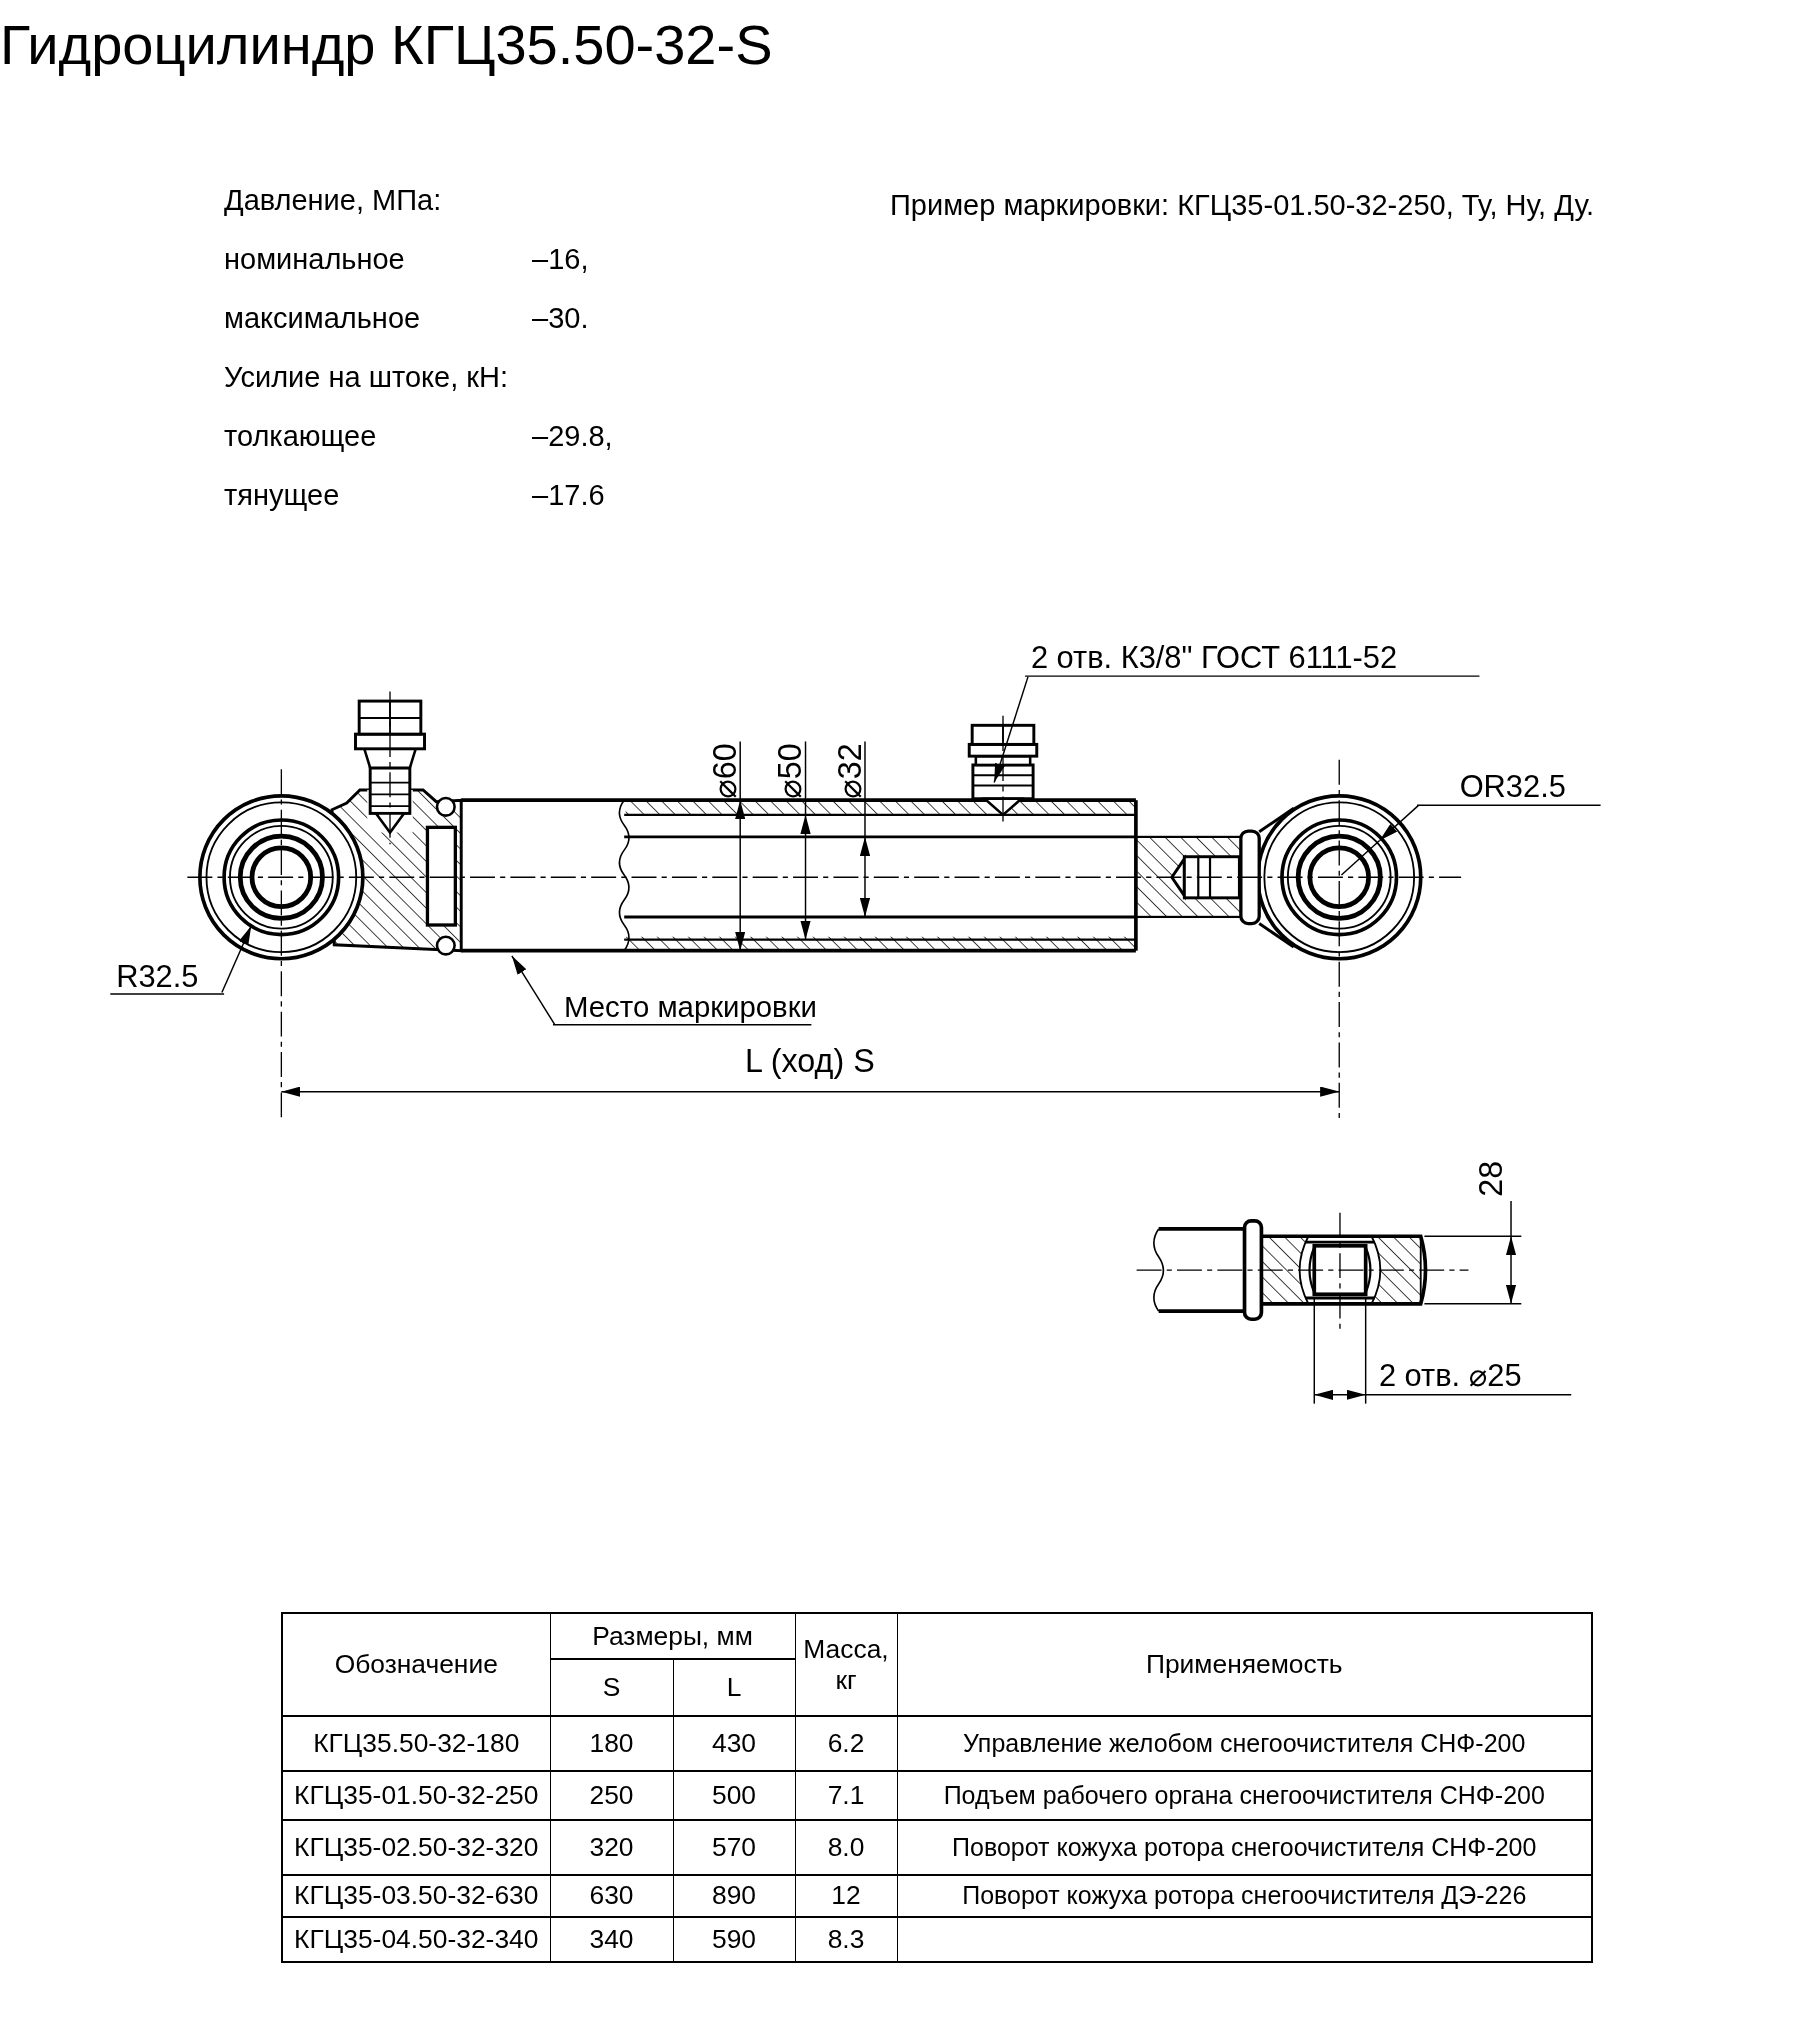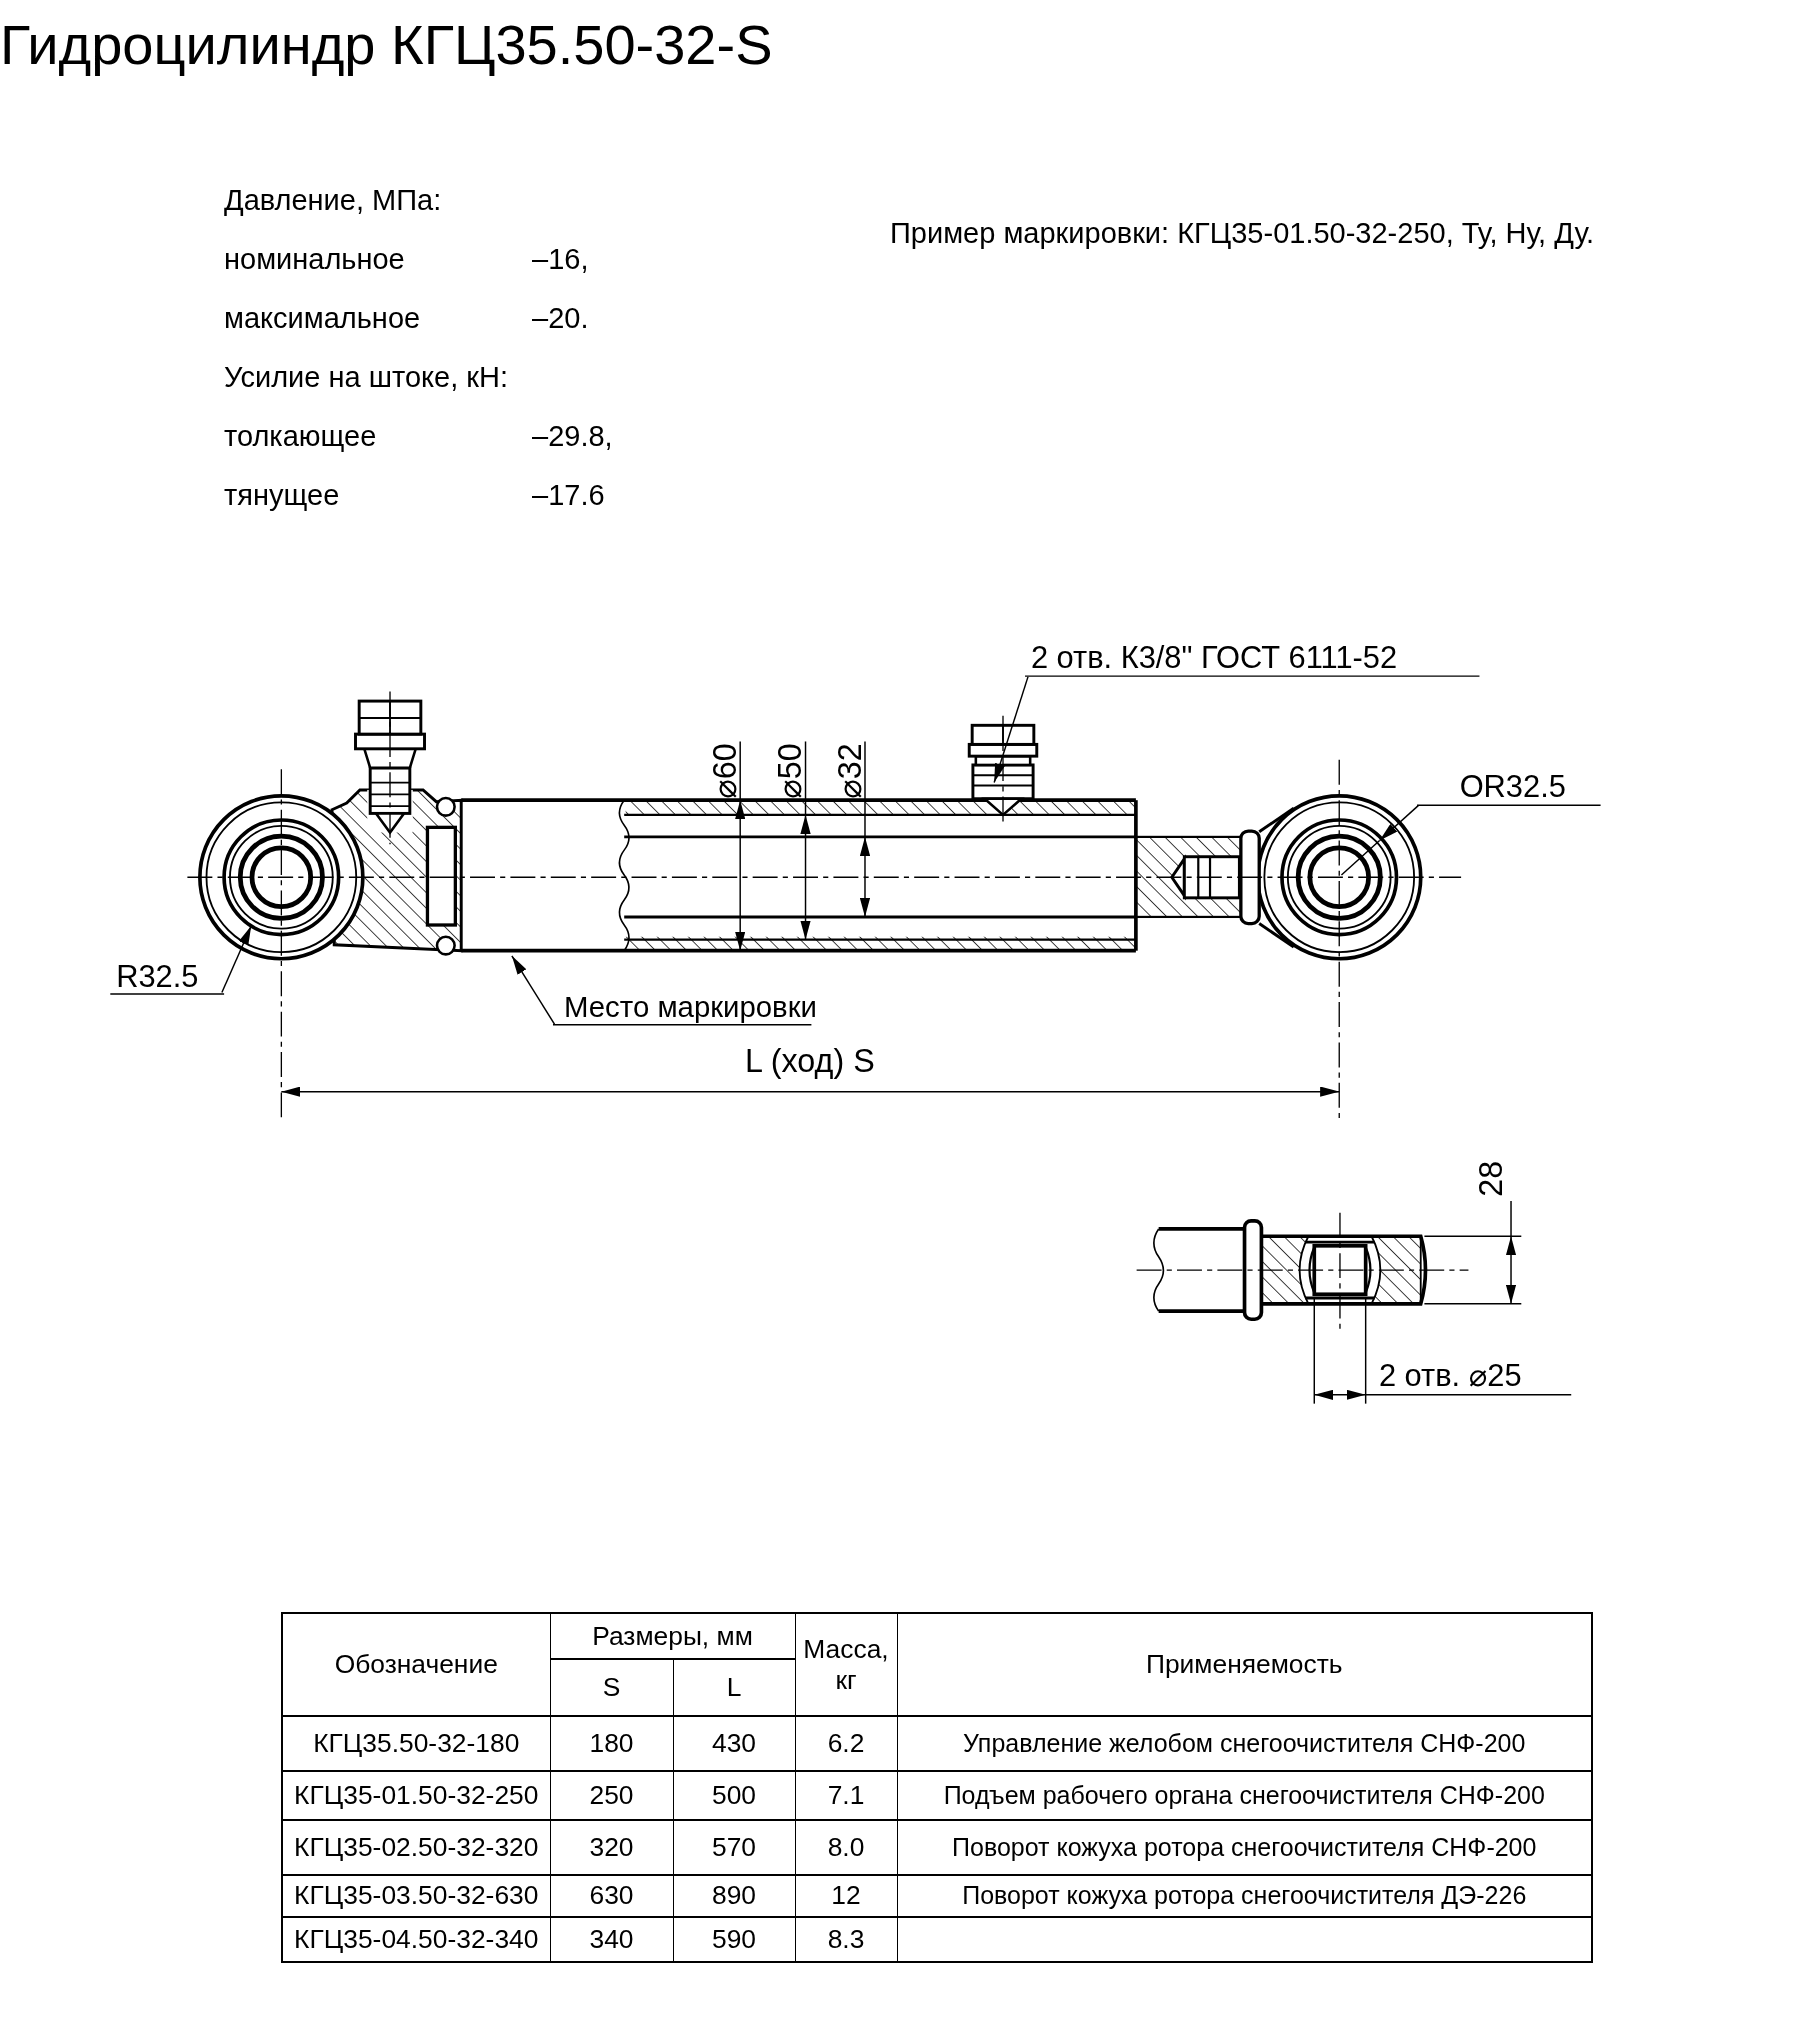--- a/index.html
+++ b/index.html
@@ -10,21 +10,21 @@
   #title {
     position:absolute; top:11.7px; left:0; width:100%;
     text-align:left; font-size:56px; font-weight:400; letter-spacing:0;
   }
   #specs {
     position:absolute; left:224px; top:184px;
     display:grid; grid-template-columns:308px auto; grid-auto-rows:59px;
     font-size:29px; align-items:start;
   }
   #specs .hdr { grid-column:1 / span 2; }
-  #marking-example { position:absolute; left:890px; top:189px; font-size:29px;margin-top:28px; }
+  #marking-example { position:absolute; left:890px; top:189px; font-size:29px; }
   svg text { font-family:"Liberation Sans", sans-serif; fill:#000; }
   table.sizes {
     position:absolute; left:281px; top:1612px;
     width:1310px; height:351px;
     border-collapse:collapse; table-layout:fixed;
     font-size:26.4px; text-align:center;
   }
   table.sizes th, table.sizes td {
     border:1.8px solid #000;
     border-top-width:2.9px; border-bottom-width:2.9px;
@@ -38,21 +38,21 @@
 
 <div id="page">
 
   <div id="title">Гидроцилиндр КГЦ35.50-32-S</div>
 
   <div id="specs">
     <div class="hdr">Давление, МПа:</div>
     <div>номинальное</div>
     <div>–16,</div>
     <div>максимальное</div>
-    <div>–20.</div>
+    <div>–30.</div>
     <div class="hdr">Усилие на штоке, кН:</div>
     <div>толкающее</div>
     <div>–29.8,</div>
     <div>тянущее</div>
     <div>–17.6</div>
   </div>
 
   <div id="marking-example">Пример маркировки: КГЦ35-01.50-32-250, Ту, Ну, Ду.</div>
 
   <svg style="position:absolute;left:0;top:0;" width="1810" height="2035" viewBox="0 0 2465 2772">

